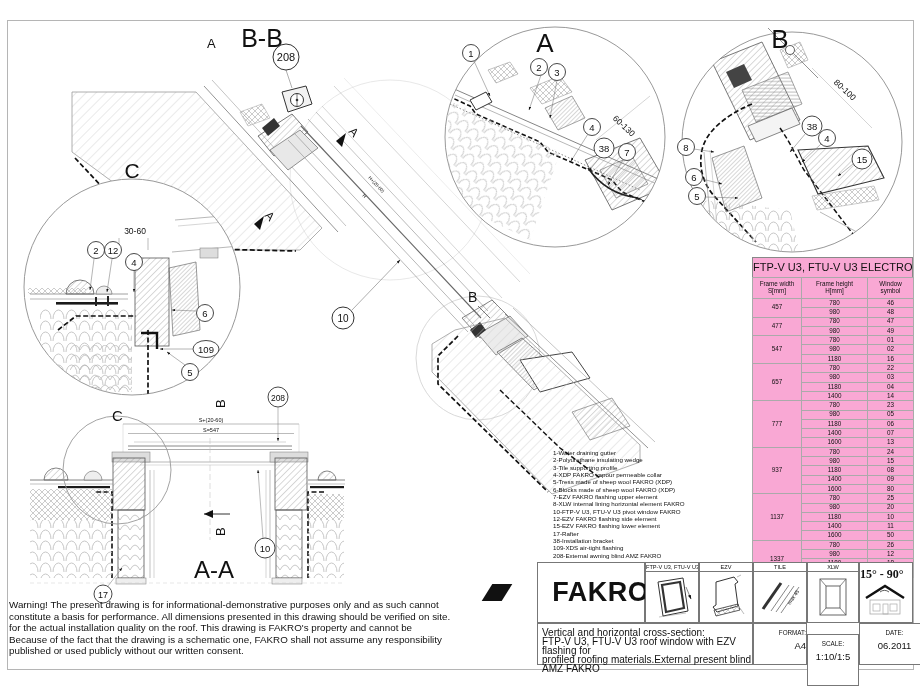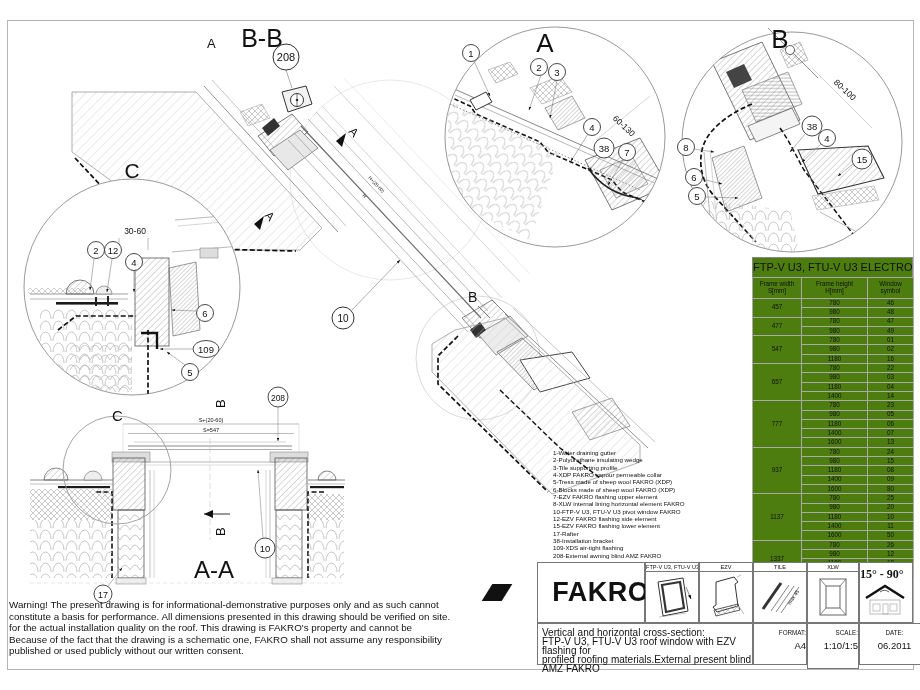--- a/index.html
+++ b/index.html
@@ -5,21 +5,21 @@
   html,body{margin:0;padding:0;background:#fff;}
   #sheet{position:relative;width:920px;height:690px;background:#fff;overflow:hidden;
          font-family:"Liberation Sans",sans-serif;color:#111;}
   #border{position:absolute;left:7px;top:20px;width:905px;height:648px;border:1px solid #b5b5b5;}
   svg text{font-family:"Liberation Sans",sans-serif;fill:#111;}
   .callout-txt{text-anchor:middle;}
   
   #parts-list{position:absolute;left:553px;top:449px;width:210px;}
   .pl-item{font-size:6.2px;line-height:7.35px;white-space:nowrap;}
   
-  #size-table-wrap{position:absolute;left:752px;top:257px;width:161px;background:#4d7c0f;}
+  #size-table-wrap{position:absolute;left:752px;top:257px;width:161px;background:#f9a8d4;}
   #size-table-title{font-size:11px;text-align:center;border:1px solid #888;border-bottom:none;
       padding:3px 0 4px 0;white-space:nowrap;}
   table.sizes{border-collapse:collapse;width:161px;table-layout:fixed;}
   table.sizes th,table.sizes td{border:1px solid #aaa;font-size:6.3px;font-weight:400;
       text-align:center;padding:0;line-height:1.05;height:8.3px;overflow:hidden;}
   table.sizes th{height:20px;}
   col.c1{width:49px;}col.c2{width:66px;}col.c3{width:46px;}
   
   #warning{position:absolute;left:9px;top:599px;width:460px;font-size:9.8px;line-height:11.6px;}
   
@@ -596,21 +596,21 @@
 
     <div class="tb-cell" id="desc-cell" style="left:0;top:61px;width:216px;height:42px;">
       <div>Vertical and horizontal cross-section:</div>
       <div>FTP-V U3, FTU-V U3 roof window with EZV flashing for</div>
       <div>profiled roofing materials.External present blind AMZ FAKRO</div>
     </div>
     <div class="tb-cell tb-meta" style="left:216px;top:61px;width:54px;height:42px;text-align:right;">
       <div class="lab">FORMAT:</div>
       <div class="val">A4</div>
     </div>
-    <div class="tb-cell tb-meta" style="left:270px;top:61px;width:52px;height:46px;text-align:right;">
+    <div class="tb-cell tb-meta" style="left:270px;top:72px;width:52px;height:52px;">
       <div class="lab">SCALE:</div>
       <div class="val">1:10/1:5</div>
     </div>
     <div class="tb-cell tb-meta" style="left:322px;top:61px;width:71px;height:42px;">
       <div class="lab">DATE:</div>
       <div class="val">06.2011</div>
     </div>
   </div>
 </div>
 

